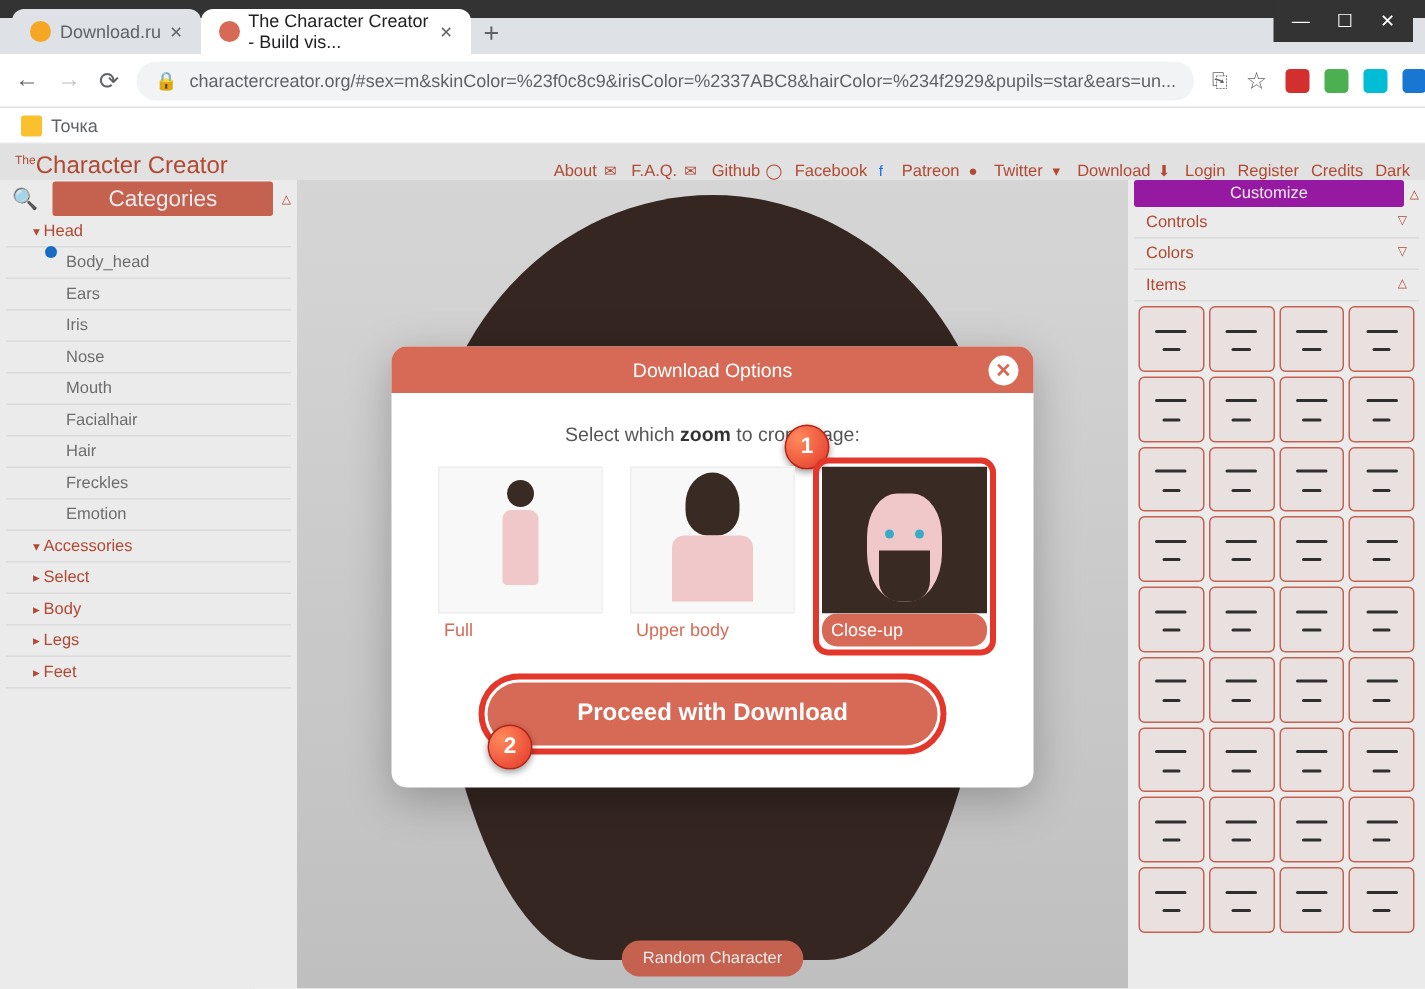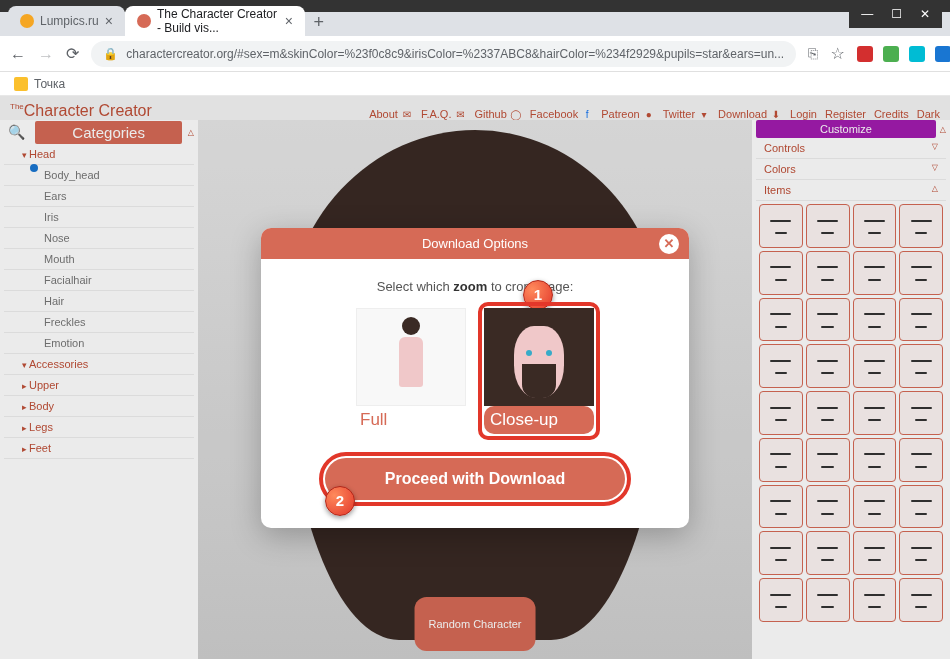--- a/index.html
+++ b/index.html
@@ -42,21 +42,21 @@
 .cat-item { padding: 4px 8px 4px 24px; border-bottom: 1px solid #eee; cursor: pointer; }
 .cat-item.sub { padding-left: 40px; color: #777; }
 .cat-item.header { color: #c05038; padding-left: 18px; }
 .cat-item.header::before { content: "▾ "; font-size: 9px; }
 .cat-item.collapsed::before { content: "▸ "; }
 .blue-dot { position: absolute; left: 30px; top: 44px; width: 8px; height: 8px; background: #1976d2; border-radius: 50%; }
 
 .canvas { flex: 1; position: relative; background: linear-gradient(#e8e8e8,#d0d0d0); display: flex; align-items: flex-start; justify-content: center; overflow: hidden; }
 .char-bg { width: 500px; height: 560px; position: relative; }
 .hair-shape { position: absolute; top: 10px; left: 60px; right: 60px; bottom: 40px; background: #3a2a24; border-radius: 50% 50% 30% 30% / 40% 40% 60% 60%; }
-.random-btn { position: absolute; bottom: 8px; left: 50%; transform: translateX(-50%); background: #d66a56; color: #fff; font-size: 11px; padding: 21px 14px; border-radius: 12px; cursor: pointer; }
+.random-btn { position: absolute; bottom: 8px; left: 50%; transform: translateX(-50%); background: #d66a56; color: #fff; font-size: 11px; padding: 6px 14px; border-radius: 12px; cursor: pointer; }
 
 .sidebar-r { width: 198px; background: #fff; padding: 0 4px; }
 .cust-bar { background: #a21caf; color: #fff; font-size: 11px; text-align: center; padding: 3px; border-radius: 2px; }
 .cust-row { font-size: 11px; color: #c05038; padding: 4px 8px; border-bottom: 1px solid #eee; display: flex; justify-content: space-between; }
 .emotion-grid { display: grid; grid-template-columns: repeat(4, 1fr); gap: 3px; padding: 3px; }
 .emotion-cell { aspect-ratio: 1; border: 1px solid #d66a56; border-radius: 4px; background: #fdf5f3; position: relative; cursor: pointer; }
 .emotion-cell::before, .emotion-cell::after { content: ""; position: absolute; }
 .emotion-cell::before { top: 35%; left: 25%; right: 25%; height: 2px; background: #333; border-radius: 2px; }
 .emotion-cell::after { bottom: 30%; left: 35%; right: 35%; height: 2px; background: #333; border-radius: 2px; }
 
@@ -64,21 +64,21 @@
 .overlay { position: absolute; inset: 0; background: rgba(0,0,0,0.08); display: flex; align-items: center; justify-content: center; }
 .modal { width: 428px; background: #fff; border-radius: 10px; overflow: visible; box-shadow: 0 8px 30px rgba(0,0,0,0.25); position: relative; }
 .modal-head { background: #d66a56; color: #fff; text-align: center; padding: 8px; font-size: 13px; border-radius: 10px 10px 0 0; position: relative; }
 .modal-close { position: absolute; right: 10px; top: 6px; width: 20px; height: 20px; background: #fff; color: #d66a56; border-radius: 50%; display: flex; align-items: center; justify-content: center; font-weight: bold; font-size: 13px; cursor: pointer; }
 .modal-body { padding: 20px 24px 28px; text-align: center; }
 .modal-prompt { font-size: 13px; color: #555; margin-bottom: 14px; }
 .modal-prompt b { color: #333; }
 .zoom-opts { display: flex; justify-content: center; gap: 18px; margin-bottom: 24px; }
 .zoom-opt { width: 110px; cursor: pointer; }
 .zoom-thumb { width: 110px; height: 98px; background: #f8f8f8; border: 1px solid #eee; display: flex; align-items: center; justify-content: center; position: relative; overflow: hidden; }
-.zoom-label { font-size: 17px; color: #d66a56; padding: 4px; text-align: left; }
+.zoom-label { font-size: 12px; color: #d66a56; padding: 4px; text-align: left; }
 .zoom-opt.selected .zoom-thumb { border: none; }
 .zoom-opt.selected { outline: 4px solid #e2372a; outline-offset: 2px; border-radius: 4px; position: relative; }
 .zoom-opt.selected .zoom-label { background: #d66a56; color: #fff; padding-left: 6px; border-radius: 10px; }
 
 .char-mini-full { width: 30px; height: 80px; position: relative; }
 .char-mini-full .mh { width: 18px; height: 18px; background: #3a2a24; border-radius: 50%; margin: 0 auto; }
 .char-mini-full .mb { width: 24px; height: 50px; background: #f0c8c9; margin: 2px auto 0; border-radius: 6px 6px 3px 3px; }
 .char-mini-upper { width: 60px; height: 90px; position: relative; }
 .char-mini-upper .mh { width: 36px; height: 42px; background: #3a2a24; border-radius: 50% 50% 40% 40%; margin: 0 auto; }
 .char-mini-upper .mb { width: 54px; height: 44px; background: #f0c8c9; margin: 0 auto; border-radius: 8px 8px 0 0; }
@@ -105,21 +105,21 @@
 <div class="titlebar"></div>
 <div class="window-controls">
   <span>—</span>
   <span>☐</span>
   <span>✕</span>
 </div>
 
 <div class="browser-top">
   <div class="tab">
     <span class="tab-favicon" style="background:#f5a623"></span>
-    <span>Lumpics.ru</span>
+    <span>Download.ru</span>
     <span class="tab-close">×</span>
   </div>
   <div class="tab active">
     <span class="tab-favicon" style="background:#d66a56"></span>
     <span>The Character Creator - Build vis...</span>
     <span class="tab-close">×</span>
   </div>
   <div class="tab-add">+</div>
 </div>
 
@@ -204,21 +204,21 @@
         <div class="cat-item sub">Body_head</div>
         <div class="cat-item sub">Ears</div>
         <div class="cat-item sub">Iris</div>
         <div class="cat-item sub">Nose</div>
         <div class="cat-item sub">Mouth</div>
         <div class="cat-item sub">Facialhair</div>
         <div class="cat-item sub">Hair</div>
         <div class="cat-item sub">Freckles</div>
         <div class="cat-item sub">Emotion</div>
         <div class="cat-item header">Accessories</div>
-        <div class="cat-item header collapsed">Upper</div>
+        <div class="cat-item header collapsed">Select</div>
         <div class="cat-item header collapsed">Body</div>
         <div class="cat-item header collapsed">Legs</div>
         <div class="cat-item header collapsed">Feet</div>
       </div>
     </div>
 
     <div class="canvas">
       <div class="char-bg">
         <div class="hair-shape"></div>
       </div>
@@ -296,20 +296,29 @@
         </div>
         <div class="zoom-opts">
           <div class="zoom-opt">
             <div class="zoom-thumb">
                 <div class="char-mini-full">
                   <div class="mh"></div>
                   <div class="mb"></div>
                 </div>
               </div>
             <div class="zoom-label">Full</div>
+          </div>
+          <div class="zoom-opt">
+            <div class="zoom-thumb">
+                <div class="char-mini-upper">
+                  <div class="mh"></div>
+                  <div class="mb"></div>
+                </div>
+              </div>
+            <div class="zoom-label">Upper body</div>
           </div>
           <div class="zoom-opt selected">
             <div class="zoom-thumb">
                 <div class="char-closeup">
                   <div class="face"></div>
                   <div class="eye e1"></div>
                   <div class="eye e2"></div>
                   <div class="beard"></div>
                 </div>
               </div>

